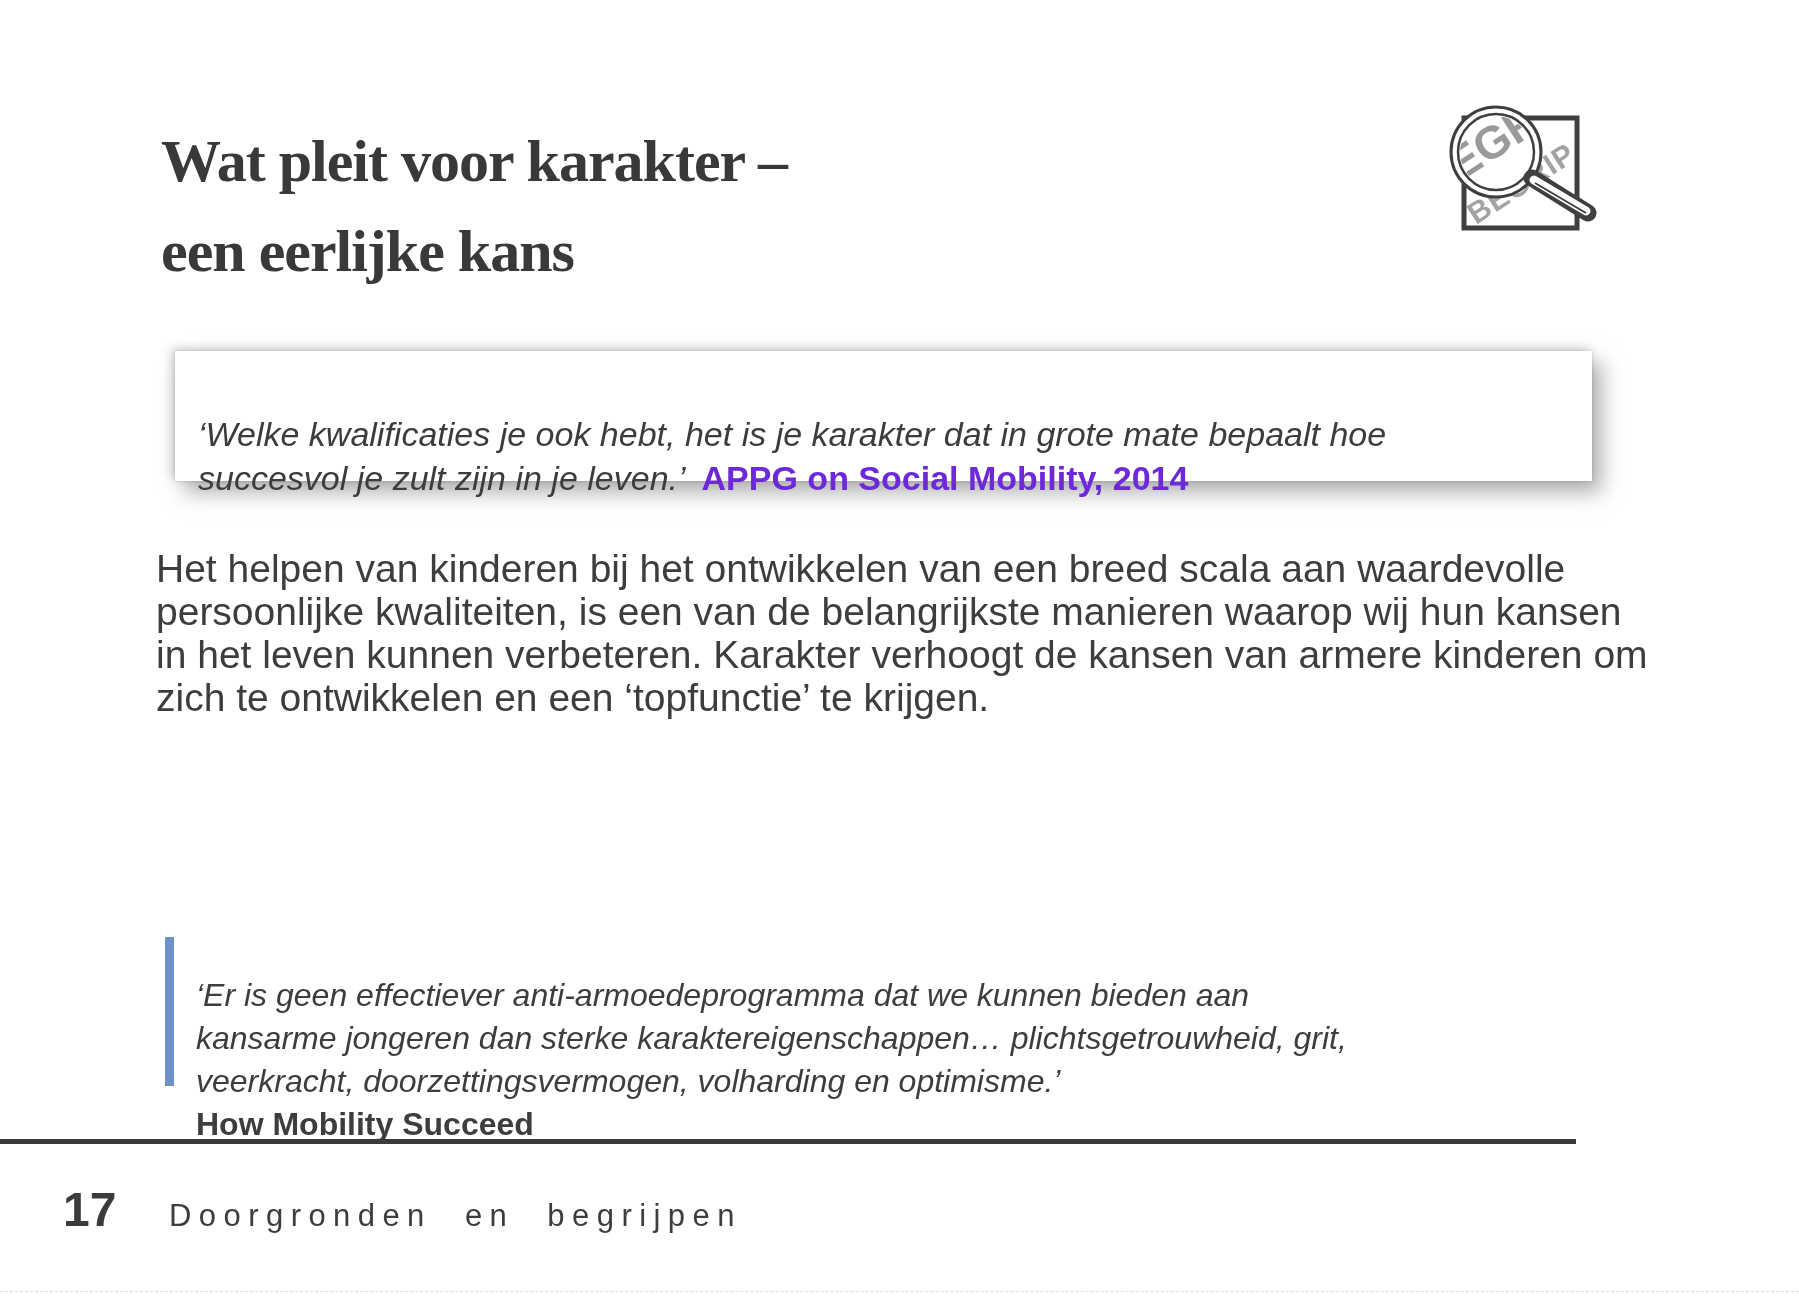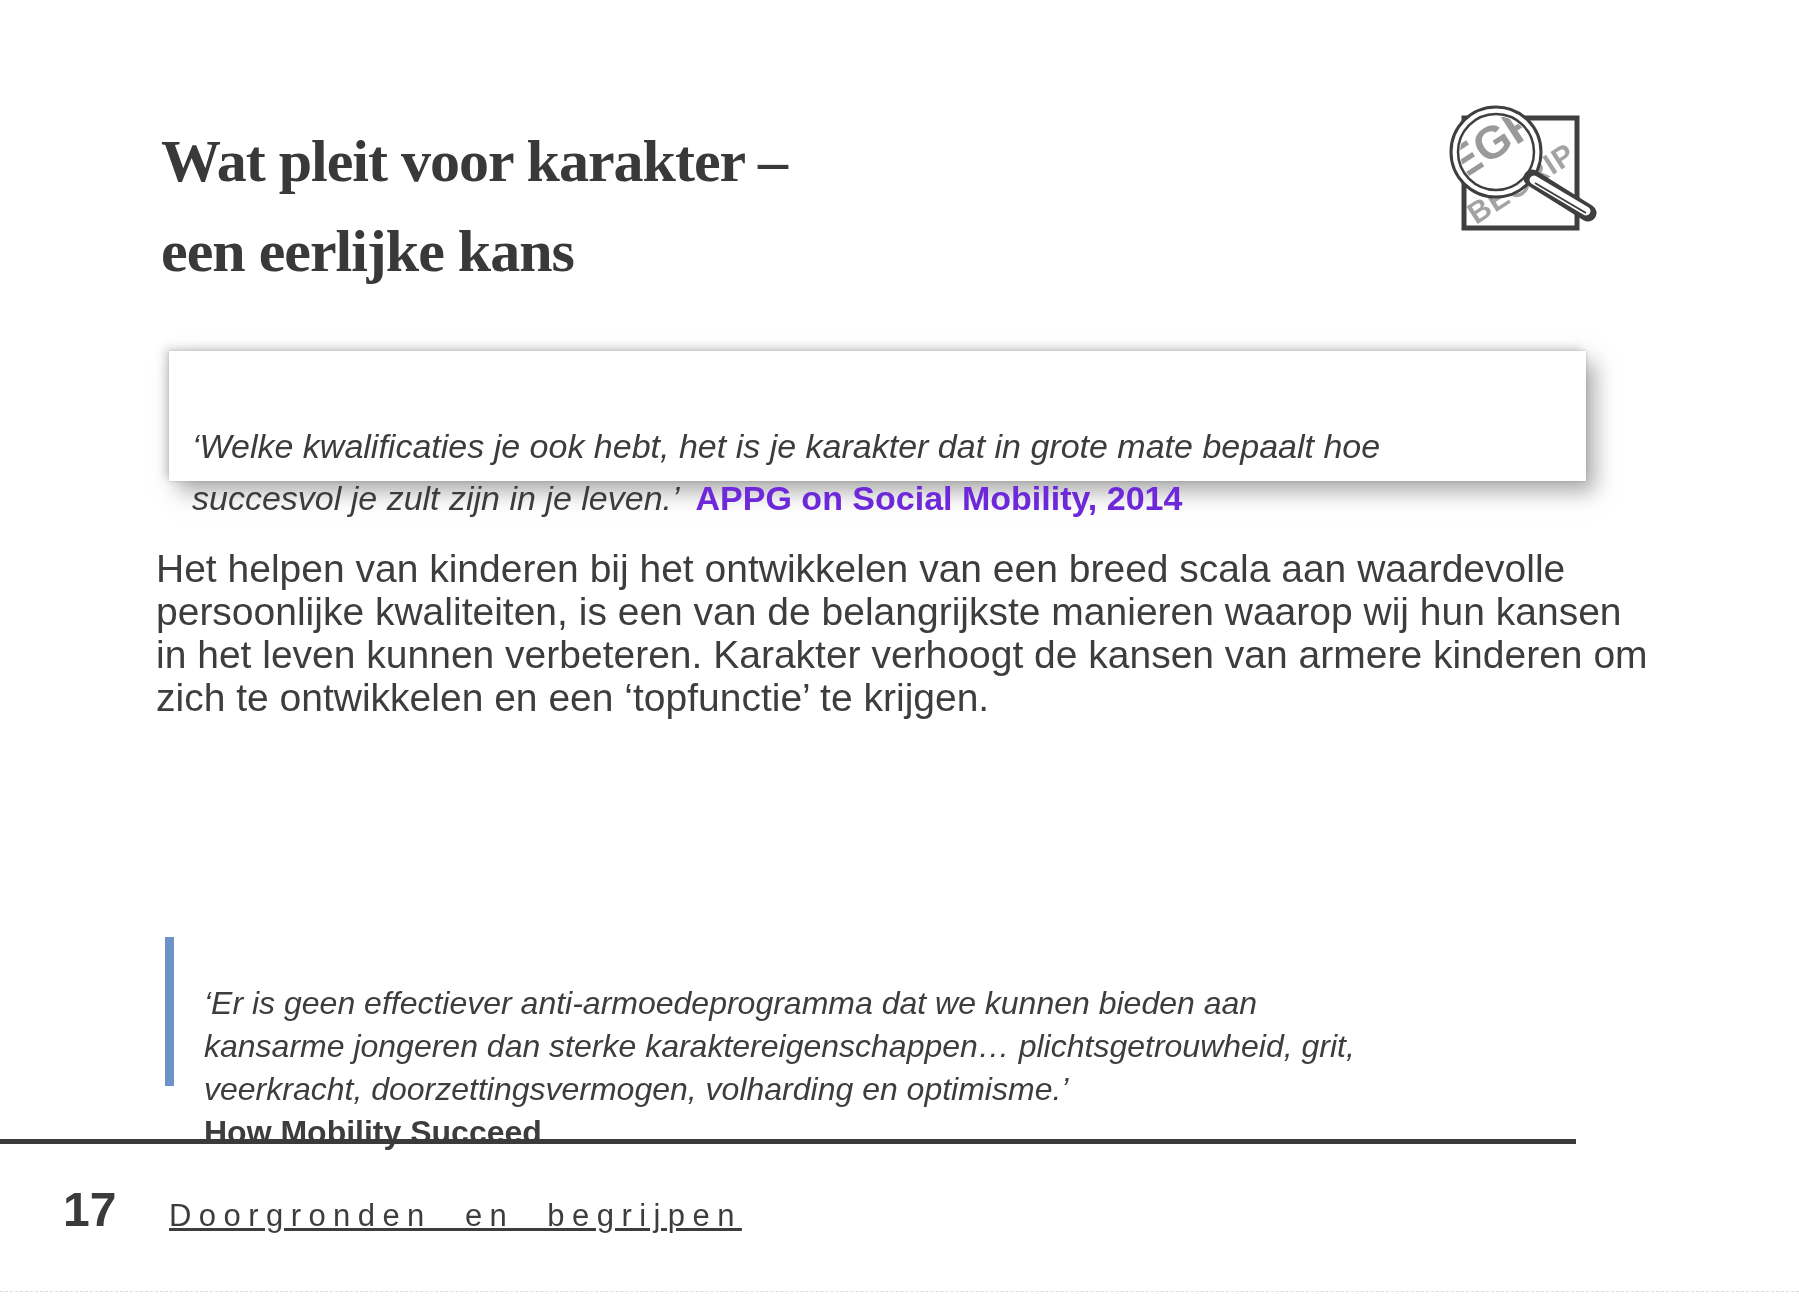--- a/index.html
+++ b/index.html
@@ -33,32 +33,32 @@
     position: absolute;
     left: 1440px;
     top: 88px;
     width: 200px;
     height: 170px;
   }
 
   
   .quote-card {
     position: absolute;
-    left: 169px;
+    left: 175px;
     top: 351px;
     width: 1417px;
     height: 130px;
     box-sizing: border-box;
     background: #ffffff;
     padding: 17px 43px 0 23px;
     box-shadow: 9px 11px 20px rgba(105,105,105,0.55),
                 -4px -3px 9px rgba(150,150,150,0.38),
                 0 0 3px rgba(140,140,140,0.35);
     font-size: 34px;
-    line-height: 52px;
+    line-height: 44px;
     white-space: pre-line;
   }
   .quote-card .q-text { font-style: italic; color: #3c3c3c; }
   .quote-card .q-attr { font-weight: bold; font-style: normal; color: #6d28d9; margin-left: 16px; }
 
   
   .para {
     position: absolute;
     left: 152px;
     margin: 4px;
@@ -76,21 +76,21 @@
     left: 165px;
     top: 937px;
     width: 9px;
     height: 149px;
     background: #6b93c8;
   }
   .pull-quote {
     position: absolute;
     left: 192px;
     top: 927px;
-    margin: 12px;
+    margin: 4px;
     font-size: 32px;
     line-height: 43px;
     color: #3d3d3d;
     white-space: pre-line;
   }
   .pull-quote .q-text { font-style: italic; }
   .pull-quote .q-attr { font-weight: bold; font-style: normal; display: block; }
 
   
   .footer-rule {
@@ -112,21 +112,20 @@
   }
   .section-title {
     position: absolute;
     left: 169px;
     top: 1200px;
     font-size: 31px;
     line-height: 31px;
     letter-spacing: 0.24em;
     word-spacing: 0.55em;
     color: #3d3d3d;
-    text-decoration: underline;
   }
 
   
   .bottom-edge {
     position: absolute;
     left: 0;
     right: 0;
     top: 1291px;
     border-top: 1px dashed #dcdcdc;
   }

